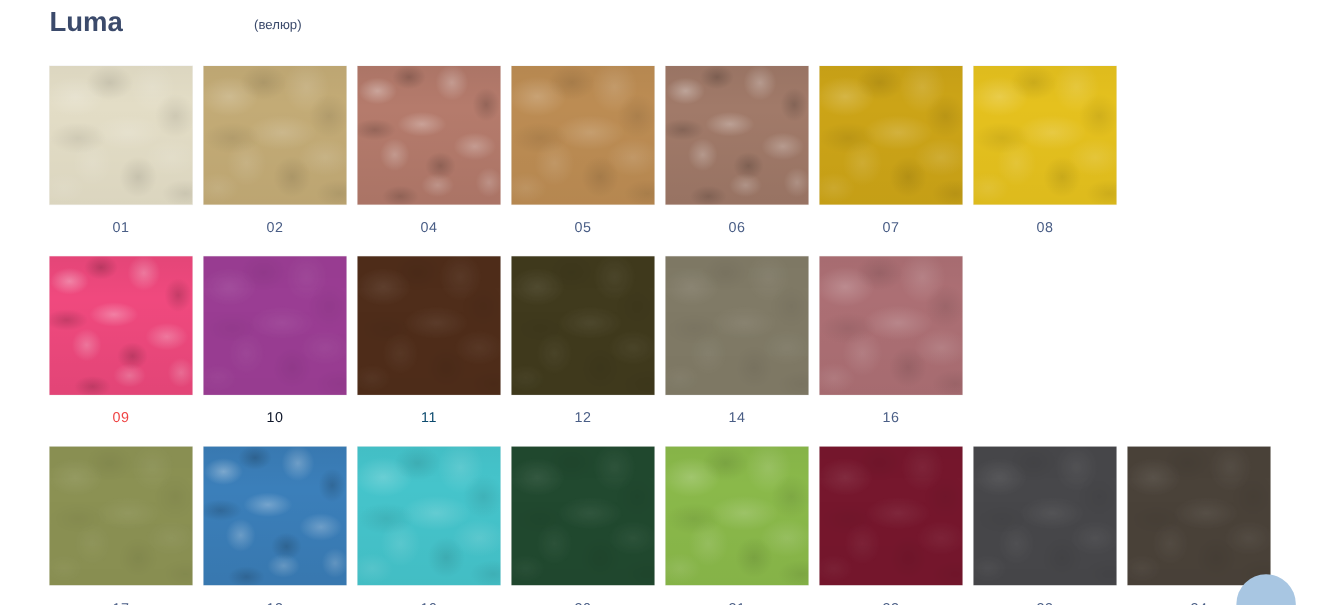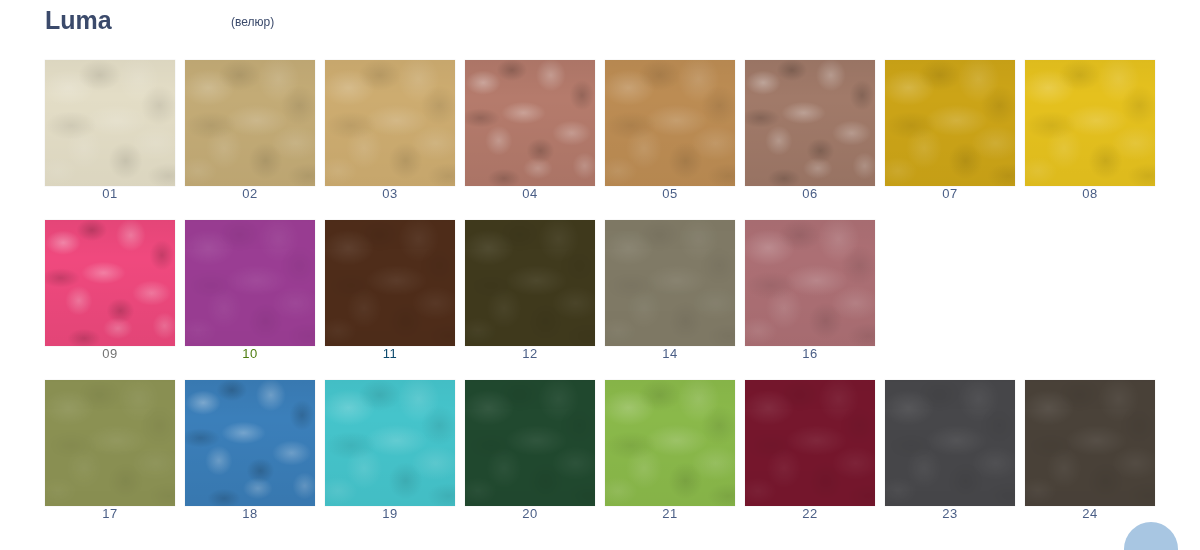--- a/index.html
+++ b/index.html
@@ -113,21 +113,21 @@
       radial-gradient(ellipse 18px 22px at 90% 28%, rgba(0,0,0,0.18), rgba(0,0,0,0) 70%),
       radial-gradient(ellipse 28px 14px at 12% 46%, rgba(0,0,0,0.17), rgba(0,0,0,0) 70%),
       radial-gradient(ellipse 20px 18px at 58% 72%, rgba(0,0,0,0.19), rgba(0,0,0,0) 70%),
       radial-gradient(ellipse 24px 14px at 30% 94%, rgba(0,0,0,0.16), rgba(0,0,0,0) 70%),
       linear-gradient(180deg, rgba(0,0,0,0.05), rgba(0,0,0,0) 30%, rgba(0,0,0,0.06));
   }
   .swatch-chip.mottle-flat::before { opacity: 0.45; }
   .swatch-chip.mottle-flat::after  { opacity: 0.50; }
 
   .swatch-label {
-    margin-top: 0;
+    margin-top: 13px;
     font-size: 13px;
     color: #4a5e86;
     line-height: 16px;
     text-align: center;
     letter-spacing: 0.5px;
   }
 
   
   #corner-widget {
     position: absolute;
@@ -151,24 +151,20 @@
     <div class="swatch-row">
       <div class="swatch-cell">
         <div class="swatch-chip" style="background-color: rgb(227, 221, 198);"></div>
         <div class="swatch-label" style="color: rgb(74, 94, 134);">01</div>
       </div>
       <div class="swatch-cell">
         <div class="swatch-chip" style="background-color: rgb(195, 171, 118);"></div>
         <div class="swatch-label" style="color: rgb(74, 94, 134);">02</div>
       </div>
       <div class="swatch-cell">
-        <div class="swatch-chip" style="background-color: rgb(205, 172, 112);"></div>
-        <div class="swatch-label" style="color: rgb(74, 94, 134);">03</div>
-      </div>
-      <div class="swatch-cell">
         <div class="swatch-chip mottle-strong" style="background-color: rgb(181, 123, 108);"></div>
         <div class="swatch-label" style="color: rgb(74, 94, 134);">04</div>
       </div>
       <div class="swatch-cell">
         <div class="swatch-chip" style="background-color: rgb(188, 140, 83);"></div>
         <div class="swatch-label" style="color: rgb(74, 94, 134);">05</div>
       </div>
       <div class="swatch-cell">
         <div class="swatch-chip mottle-strong" style="background-color: rgb(161, 122, 105);"></div>
         <div class="swatch-label" style="color: rgb(74, 94, 134);">06</div>
@@ -178,25 +174,25 @@
         <div class="swatch-label" style="color: rgb(74, 94, 134);">07</div>
       </div>
       <div class="swatch-cell">
         <div class="swatch-chip" style="background-color: rgb(229, 193, 30);"></div>
         <div class="swatch-label" style="color: rgb(74, 94, 134);">08</div>
       </div>
     </div>
     <div class="swatch-row">
       <div class="swatch-cell">
         <div class="swatch-chip mottle-strong" style="background-color: rgb(240, 73, 126);"></div>
-        <div class="swatch-label" style="color: #737373;">09</div>
+        <div class="swatch-label" style="color: #ef4444;">09</div>
       </div>
       <div class="swatch-cell">
         <div class="swatch-chip mottle-flat" style="background-color: rgb(154, 61, 147);"></div>
-        <div class="swatch-label" style="color: #4d7c0f;">10</div>
+        <div class="swatch-label" style="color: #0f172a;">10</div>
       </div>
       <div class="swatch-cell">
         <div class="swatch-chip mottle-flat" style="background-color: rgb(79, 45, 26);"></div>
         <div class="swatch-label" style="color: #0c4a6e;">11</div>
       </div>
       <div class="swatch-cell">
         <div class="swatch-chip mottle-flat" style="background-color: rgb(64, 58, 29);"></div>
         <div class="swatch-label" style="color: rgb(74, 94, 134);">12</div>
       </div>
       <div class="swatch-cell">

